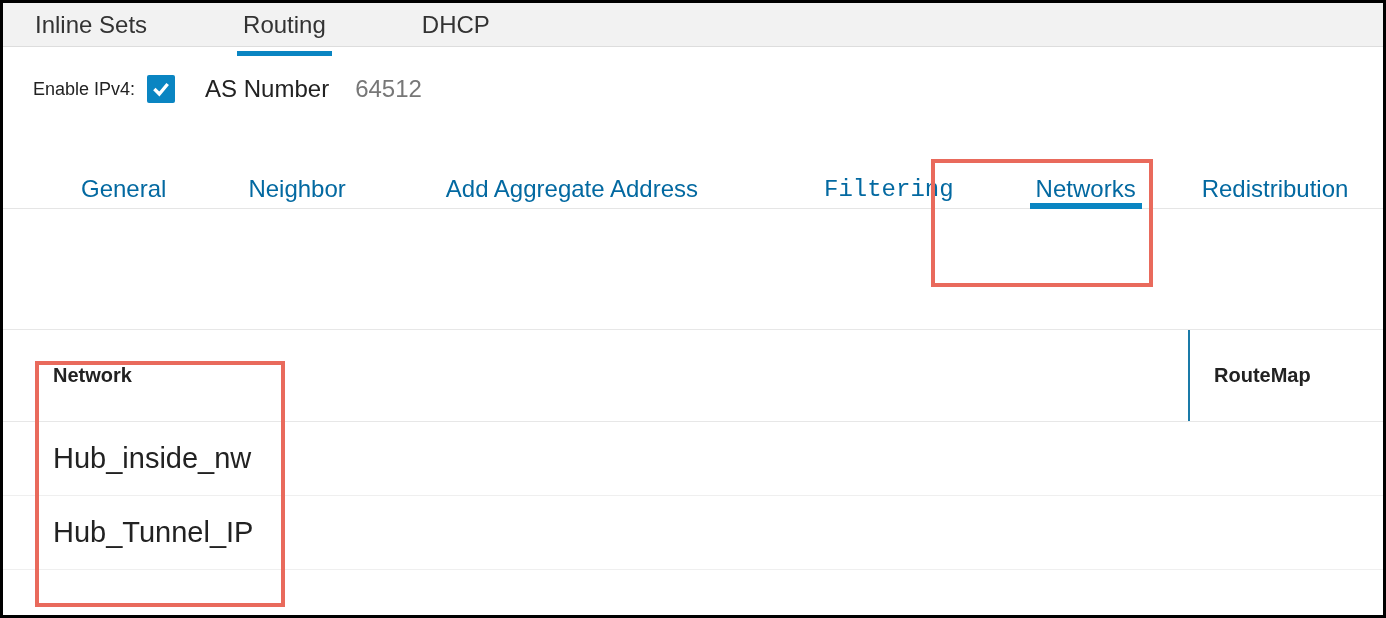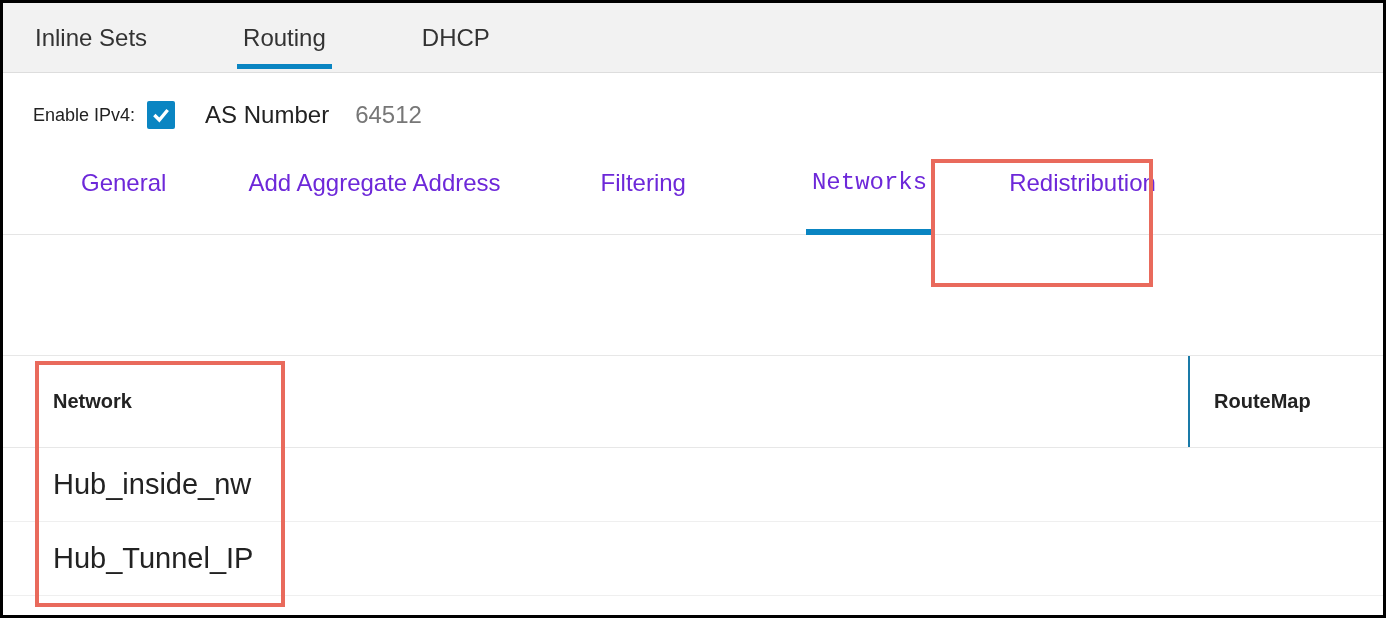--- a/index.html
+++ b/index.html
@@ -17,21 +17,21 @@
       border: 3px solid #000;
       position: relative;
       overflow: hidden;
     }
 
     
     .top-tabs {
       display: flex;
       align-items: center;
       background: #f2f2f2;
-      height: 70px;
+      height: 44px;
       border-bottom: 1px solid #ddd;
       padding-left: 14px;
       gap: 0;
     }
     .top-tab {
       padding: 0 18px;
       height: 62px;
       display: flex;
       align-items: center;
       position: relative;
@@ -95,24 +95,24 @@
       height: 72px;
       padding-left: 60px;
       border-bottom: 1px solid #e5e5e5;
       margin-top: 24px;
       gap: 0;
     }
     .sub-tab {
       padding: 0 18px;
       height: 60px;
       display: flex;
-      align-items: flex-start;
+      align-items: flex-end;
       position: relative;
       cursor: pointer;
-      color: #6d28d9;
+      color: #0369a1;
       font-size: 24px;
     }
     .sub-tab.active::after {
       content: "";
       position: absolute;
       left: 12px;
       right: 12px;
       bottom: -6px;
       height: 6px;
       background: #0a85c2;
@@ -208,20 +208,23 @@
   </span>
   <span class="asnum-label">AS Number</span>
   <span class="asnum-value">64512</span>
 </div>
 
 <div class="sub-tabs">
   <div class="sub-tab">
     <span>General</span>
   </div>
   <div class="sub-tab">
+    <span>Neighbor</span>
+  </div>
+  <div class="sub-tab">
     <span>Add Aggregate Address</span>
   </div>
   <div class="sub-tab">
     <span>Filtering</span>
   </div>
   <div class="sub-tab active">
     <span>Networks</span>
   </div>
   <div class="sub-tab">
     <span>Redistribution</span>

